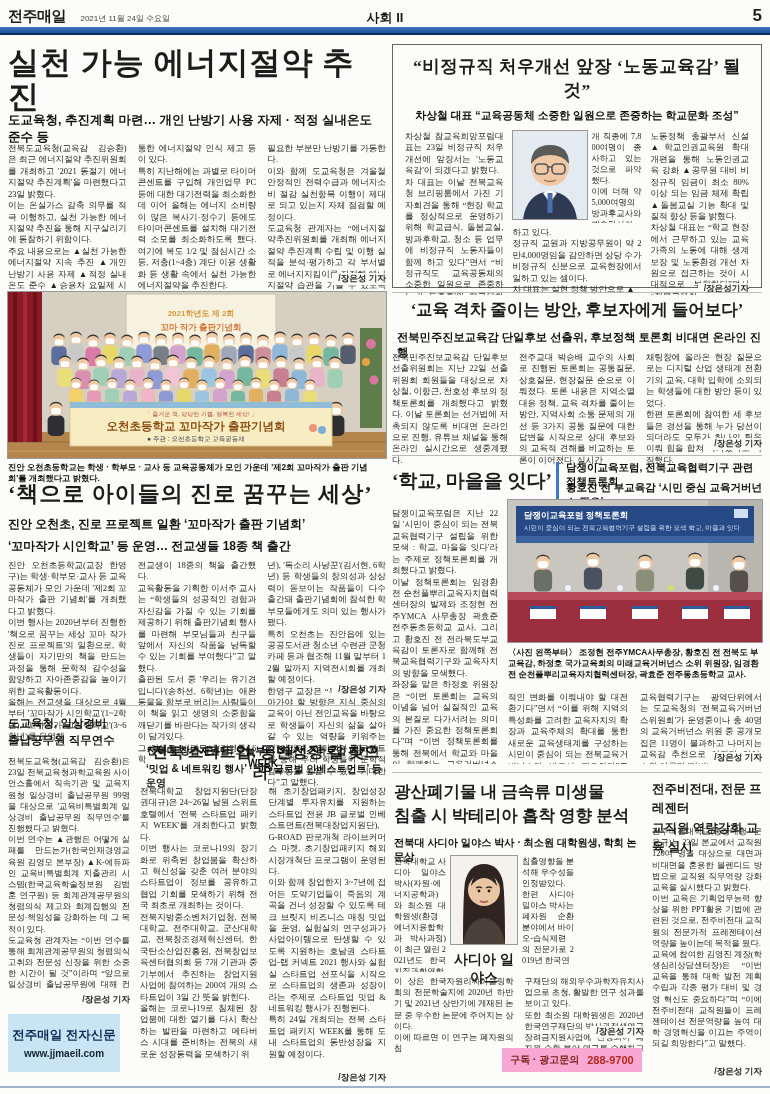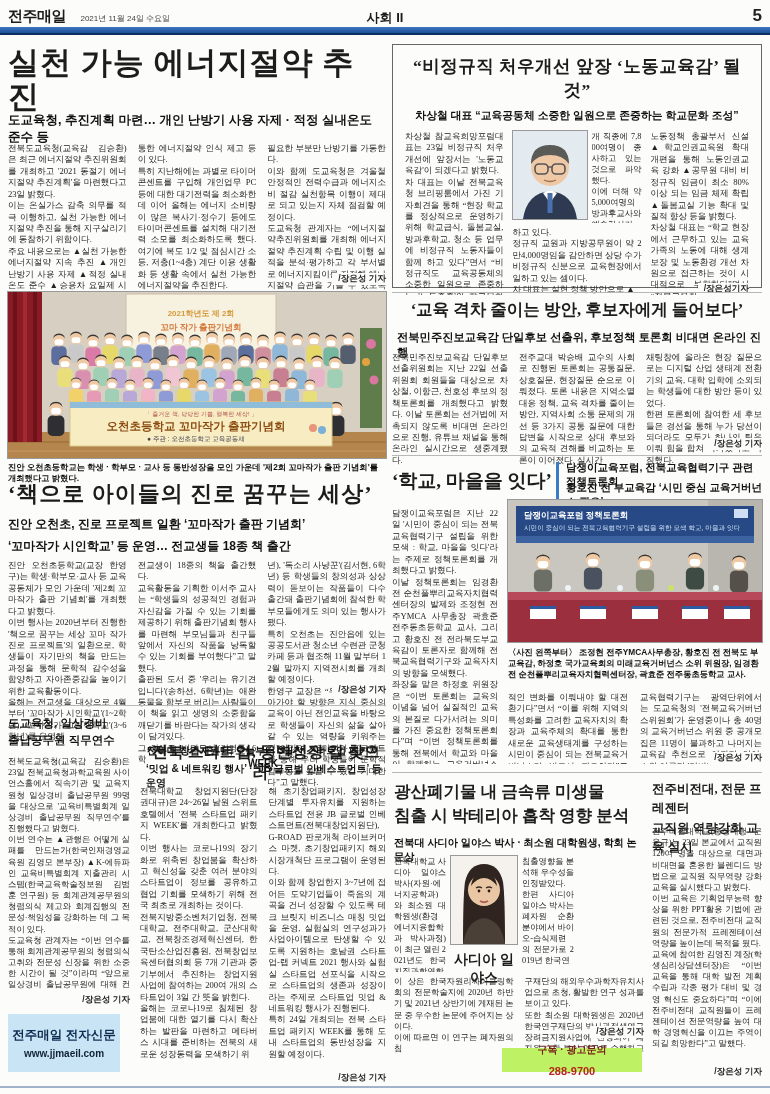--- a/index.html
+++ b/index.html
@@ -34,21 +34,21 @@
           font-size:8.6px;font-weight:800;}
   .byline-inline{display:block;text-align:right;font-size:8.6px;font-weight:800;margin-top:2px;}
   .caption{font-size:8.3px;font-weight:700;color:#111;line-height:1.35;word-break:break-all;}
   .photo-frame{outline:1px solid #999;}
   
   .boxed{border:1px solid #666;}
   
   .epaper-box{background:#c9e5f5;display:flex;flex-direction:column;align-items:center;justify-content:center;}
   .epaper-t1{font-size:12.5px;font-weight:900;color:#0d2c52;}
   .epaper-t2{font-size:10px;font-weight:600;color:#123;margin-top:4px;}
-  .contact-box{background:#bef264;display:flex;align-items:center;justify-content:center;gap:8px;flex-direction:column;}
+  .contact-box{background:#f9a8d4;display:flex;align-items:center;justify-content:center;gap:8px;}
   .contact-l{font-size:10px;font-weight:800;color:#7a2017;}
   .contact-p{font-size:11px;font-weight:900;color:#b3271c;}
   .bottom-band{position:absolute;left:0;top:1086px;width:770px;height:2px;background:#9fb4cb;}
 </style>
 </head>
 <body>
 
 <div id="page">
 
   <div class="abs" style="left:8px;top:7px;width:754px;height:20px;">
@@ -211,21 +211,21 @@
     <g>
       <rect x="62" y="110" width="262" height="44" fill="#f8edc2" stroke="#d9c98a"></rect>
       <rect x="62" y="110" width="262" height="6" fill="#8fbcd9"></rect>
       <text x="193" y="124" font-size="6" fill="#b05050" text-anchor="middle">「 즐거운 책, 당당한 기쁨, 행복한 세상! 」</text>
       <text x="188" y="138" font-size="11.5" font-weight="900" fill="#8a4b10" text-anchor="middle">오천초등학교 꼬마작가 출판기념회</text>
       <text x="188" y="149" font-size="6.5" fill="#445" text-anchor="middle">● 주관 : 오천초등학교 교육공동체</text>
       <circle cx="305" cy="136" r="4" fill="#e8957a"></circle>
         <circle cx="314" cy="138" r="4" fill="#7ab0d8"></circle>
     </g>
   </svg>
-  <div class="abs caption" style="left:8px;top:462px;width:378px;">진안 오천초등학교는 학생 · 학부모 · 교사 등 동반성장을 모인 가운데 '제2회 꼬마작가 출판 기념회'를 개최했다고 밝혔다.</div>
+  <div class="abs caption" style="left:8px;top:462px;width:378px;">진안 오천초등학교는 학생 · 학부모 · 교사 등 교육공동체가 모인 가운데 '제2회 꼬마작가 출판 기념회'를 개최했다고 밝혔다.</div>
 
   <div class="abs serif h-books" style="left:8px;top:479px;width:378px;">‘책으로 아이들의 진로 꿈꾸는 세상’</div>
   <div class="abs subhead" style="left:8px;top:516px;width:330px;font-size:12px;">진안 오천초, 진로 프로젝트 일환 ‘꼬마작가 출판 기념회’</div>
   <div class="abs subhead" style="left:8px;top:538px;width:330px;font-size:12px;">‘꼬마작가 시인학교’ 등 운영… 전교생들 18종 책 출간</div>
   <div class="abs" style="left:8px;top:560px;width:378px;height:136px;">
     <div class="cols3">
       <div class="body-txt serif">진안 오천초등학교(교장 한영구)는 학생·학부모·교사 등 교육공동체가 모인 가운데 '제2회 꼬마작가 출판 기념회'를 개최했다고 밝혔다.
 이번 행사는 2020년부터 진행한 '책으로 꿈꾸는 세상 꼬마 작가 진로 프로젝트'의 일환으로, 학생들이 자기만의 책을 만드는 과정을 통해 문학적 감수성을 함양하고 자아존중감을 높이기 위한 교육활동이다.
 올해는 전교생을 대상으로 4월부터 '꼬마작가 시인학교'(1~2학년), '꼬마작가 그림책학교'(3~6학년)를 운영해</div>
       <div class="body-txt serif">전교생이 18종의 책을 출간했다.

